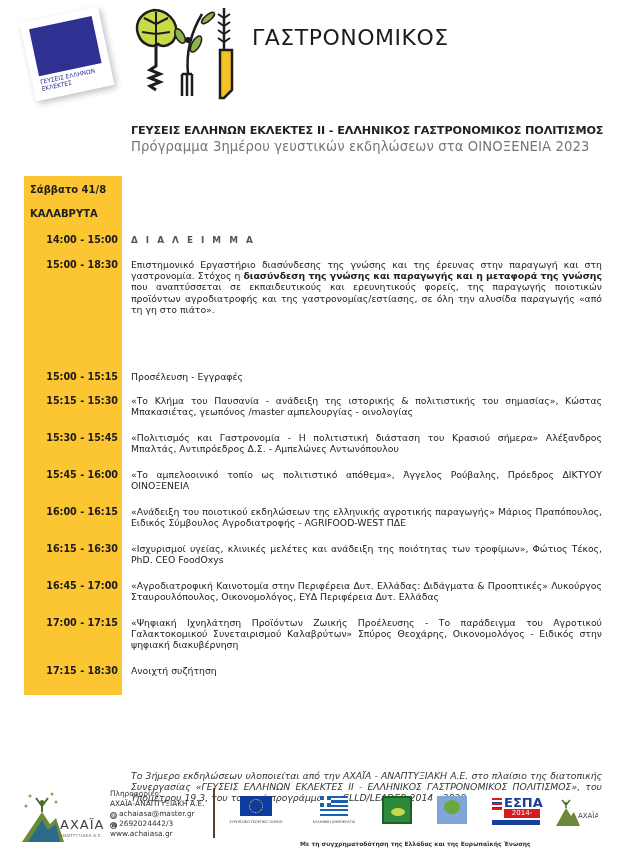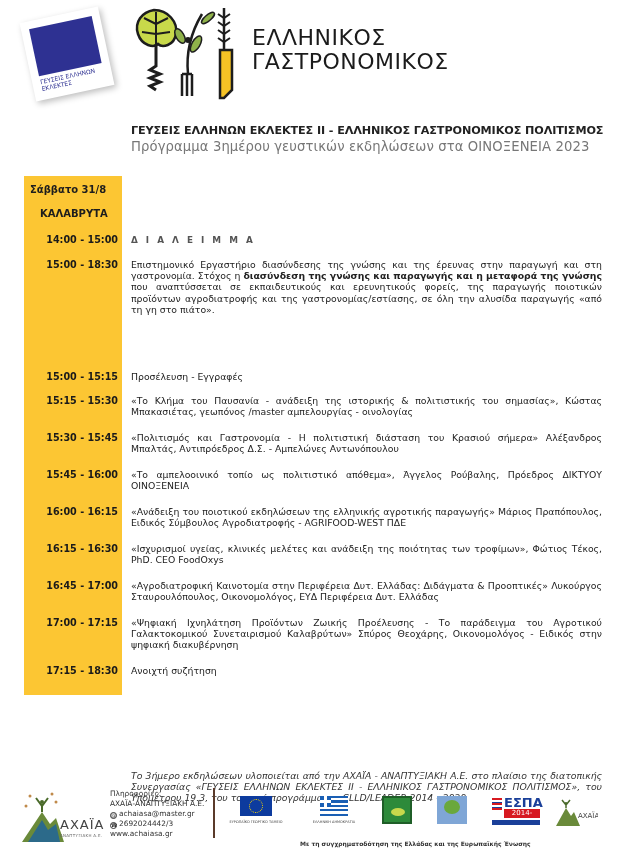--- a/index.html
+++ b/index.html
@@ -15,21 +15,21 @@
   .logo-text { position: absolute; left: 252px; top: 26px; font-family: "DejaVu Sans", sans-serif; color: #1b1b1b; }
   .logo-text div { font-size: 22px; line-height: 24px; letter-spacing: 0.5px; }
   .logo-text .l2 { font-weight: normal; }
 
   .title { position: absolute; left: 131px; top: 124px; font-size: 11.2px; font-weight: bold; color: #222; letter-spacing: -0.1px; white-space: nowrap; }
   .subtitle { position: absolute; left: 131px; top: 139px; font-size: 13.2px; color: #777; white-space: nowrap; letter-spacing: 0.1px; }
 
   
   .ycol { position: absolute; left: 24px; top: 176px; width: 98px; height: 519px; background: #fcc633; }
   .day { position: absolute; left: 30px; top: 184px; font-size: 10px; font-weight: bold; }
-  .place { position: absolute; left: 30px; top: 208px; font-size: 10px; font-weight: bold; margin-left: 10px; }
+  .place { position: absolute; left: 30px; top: 208px; font-size: 10px; font-weight: bold; }
 
   .row { position: absolute; left: 0; width: 621px; }
   .time { position: absolute; left: 24px; width: 94px; text-align: right; font-size: 9.6px; font-weight: bold; white-space: nowrap; color: #1a1a1a; }
   .desc { position: absolute; left: 131px; width: 471px; font-size: 9.3px; line-height: 11.2px; text-align: justify; color: #222; }
   .break-label { letter-spacing: 2.5px; font-weight: bold; color: #555; font-size: 8.8px; }
   .heading { font-size: 8.8px; color: #222; }
   .desc b { font-weight: bold; }
 
   
   .foot-note { position: absolute; left: 131px; top: 730px; width: 471px; font-size: 9.3px; line-height: 11.2px; font-style: italic; text-align: justify; color: #333; margin-top: 40px; }
@@ -88,29 +88,28 @@
     <path d="M50 70 L50 92 M55 70 L55 92 M60 70 L60 92 M50 70 L60 70" stroke="#1d1d1d" stroke-width="2.5"></path>
   </g>
   <g>
     <path d="M92 4 L92 46" stroke="#1d1d1d" stroke-width="2.5"></path>
     <path d="M86 10 L92 14 L98 10 M86 18 L92 22 L98 18 M86 26 L92 30 L98 26 M86 34 L92 38 L98 34" fill="none" stroke="#1d1d1d" stroke-width="2"></path>
     <path d="M88 46 L100 46 L100 86 L92 94 L88 94 Z" fill="#f5c225" stroke="#1d1d1d" stroke-width="2.5"></path>
   </g>
 </svg>
 
 <div class="logo-text">
-  <div class="l1">ΕΛΛΗΝΙΚΟΣ</div>
   <div class="l2">ΓΑΣΤΡΟΝΟΜΙΚΟΣ</div>
 </div>
 
 <div class="title">ΓΕΥΣΕΙΣ ΕΛΛΗΝΩΝ ΕΚΛΕΚΤΕΣ ΙΙ - ΕΛΛΗΝΙΚΟΣ ΓΑΣΤΡΟΝΟΜΙΚΟΣ ΠΟΛΙΤΙΣΜΟΣ</div>
 <div class="subtitle">Πρόγραμμα 3ημέρου γευστικών εκδηλώσεων στα ΟΙΝΟΞΕΝΕΙΑ 2023</div>
 
 <div class="ycol"></div>
-<div class="day">Σάββατο 31/8</div>
+<div class="day">Σάββατο 41/8</div>
 <div class="place">ΚΑΛΑΒΡΥΤΑ</div>
 
 <div class="row" style="top:234px">
   <div class="time">14:00 - 15:00</div>
   <div class="desc"><span class="break-label">Δ Ι Α Λ Ε Ι Μ Μ Α</span></div>
 </div>
 
 <div class="row" style="top:259px">
   <div class="time">15:00 - 18:30</div>
   <div class="desc">

